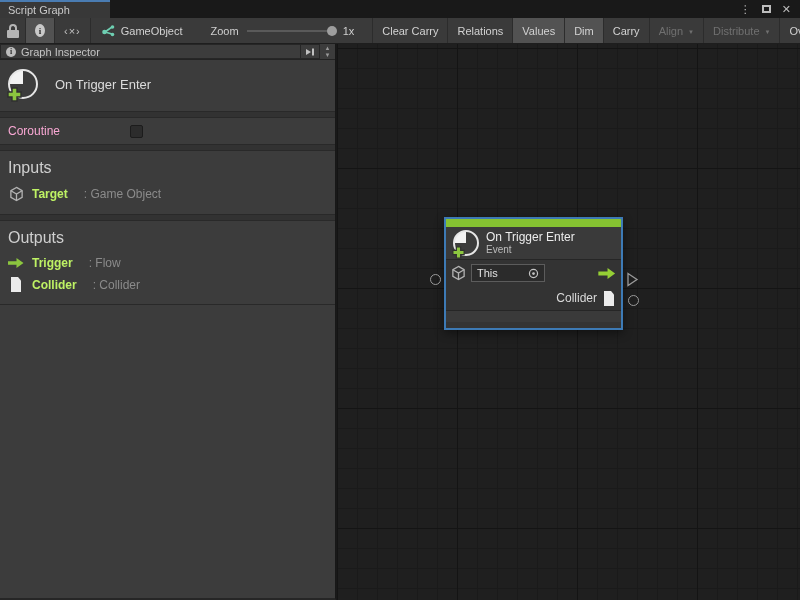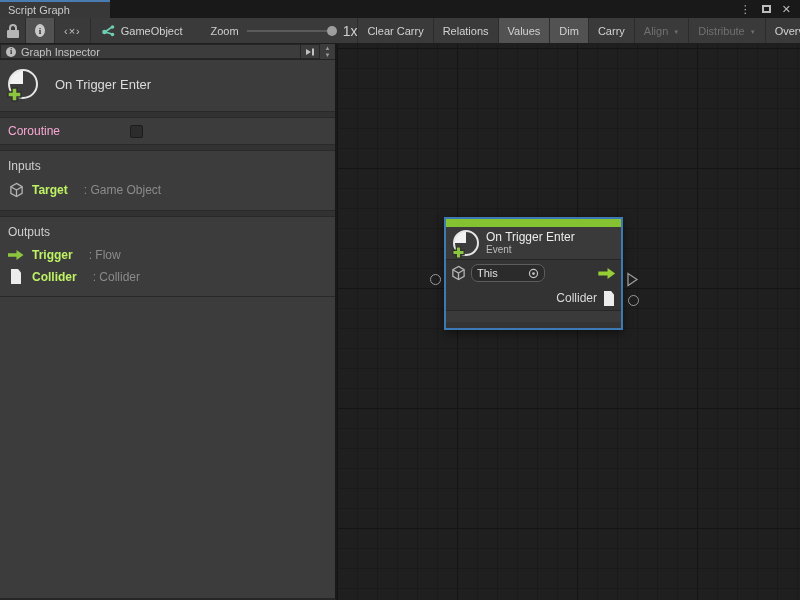--- a/index.html
+++ b/index.html
@@ -29,27 +29,27 @@
   .tbtn .caret { font-size:6px; margin-left:5px; position:relative; top:1px; }
   .lock-btn { width:26px; } .info-btn { width:29px; } .code-btn { width:60px; }
   .lock-shackle { width:8px; height:7px; border:2px solid #b5b5b5; border-bottom:none;
     border-radius:4px 4px 0 0; margin:0 auto; }
   .lock-body { width:12px; height:8px; background:#b5b5b5; border-radius:1px; margin-top:-1px; }
   .info-circle { width:13px; height:13px; border-radius:50%; background:#c9c9c9;
     color:#2b2b2b; font-size:9px; font-weight:bold; display:flex; align-items:center;
     justify-content:center; font-family:"Liberation Serif", serif; }
   .code-glyph { font-size:11px; color:#c0c0c0; letter-spacing:1px; }
   .target-btn { gap:6px; padding:0 14px 0 10px; border-right:none; }
-  .zoom-group { display:flex; align-items:center; gap:8px; padding:0 0 0 14px;
+  .zoom-group { display:flex; align-items:center; gap:8px; padding:0 18px 0 14px;
     border-right:1px solid #2c2c2c; }
   .zoom-label { font-size:11px; color:#cfcfcf; }
   .zoom-track { position:relative; width:88px; height:2px; background:#5a5a5a; }
   .zoom-handle { position:absolute; right:-2px; top:-4px; width:10px; height:10px;
     border-radius:50%; background:#9e9e9e; }
-  .zoom-value { font-size:14px; color:#cfcfcf; }
+  .zoom-value { font-size:11px; color:#cfcfcf; }
 
   
   .inspector { position:absolute; left:0; top:44px; width:336px; height:556px;
     background:#3c3c3c; border-right:1px solid #181818; border-bottom:2px solid #262626;
     color:#d2d2d2; }
   .insp-header { height:16px; display:flex; align-items:stretch;
     border-bottom:1px solid #232323; }
   .insp-title-box { flex:1; display:flex; align-items:center; gap:5px;
     border:1px solid #262626; padding:0 5px; font-size:11px; color:#c4c4c4; }
   .mini-info { width:10px; height:10px; border-radius:50%; background:#bdbdbd;
@@ -74,21 +74,21 @@
 
   .gap-strip { height:6px; background:#323232; border-bottom:1px solid #292929; }
 
   .row-coroutine { display:flex; align-items:center; height:27px; padding:0 8px;
     border-bottom:1px solid #292929; font-size:12px; color:#f9a8d4; }
   .row-coroutine .lbl { width:122px; }
   .checkbox { width:13px; height:13px; background:#2c2c2c; border:1px solid #1c1c1c;
     border-radius:2px; }
 
   .block { padding:5px 8px 8px 8px; border-bottom:1px solid #292929; }
-  .block-title { font-size:12px; color:#cfcfcf; margin:3px 0 9px 0; }
+  .block-title { font-size:16px; color:#cfcfcf; margin:3px 0 9px 0; }
   .io-row { display:flex; align-items:center; gap:8px; margin:7px 0 4px 0; font-size:12px; }
   .io-icon { width:16px; display:flex; justify-content:center; flex:none; }
   .io-name { font-weight:bold; color:#bef264; }
   .io-type { color:#8b8b8b;margin-left:8px; }
 
   
   .canvas { position:absolute; left:337px; top:44px; width:463px; height:556px;
     background-color:#1f1f1f;
     background-image:
       linear-gradient(#141414 1px, transparent 1px),
@@ -103,21 +103,21 @@
   .node-green { height:8px; background:#85c231; }
   .node-header { height:33px; background:#3a3a3a; display:flex; align-items:center;
     gap:7px; padding:0 7px; border-bottom:1px solid #262626; }
   .node-title { font-size:12px; color:#ececec; line-height:13px; }
   .node-sub { font-size:10px; color:#bdbdbd; line-height:11px; }
   .node-body { background:#333333; border-bottom:1px solid #262626; }
   .node-row1 { height:26px; display:flex; align-items:center; gap:5px; padding:0 5px; }
   .node-row2 { height:24px; display:flex; align-items:center; justify-content:flex-end;
     gap:6px; padding:0 6px; font-size:12px; color:#dadada; }
   .this-field { width:74px; height:18px; background:#2b2b2b; border:1px solid #5c5c5c;
-    border-radius:7px; display:flex; align-items:center; padding:0 5px; gap:4px; }
+    border-radius:0; display:flex; align-items:center; padding:0 5px; gap:4px; }
   .this-text { flex:1; font-size:11px; color:#e0e0e0; }
   .node-spacer { flex:1; }
   .node-footer { height:11px; background:#3a3a3a; }
 
   .port-circle { position:absolute; width:11px; height:11px; border:1px solid #9a9a9a;
     border-radius:50%; background:transparent; }
   .port-in-this { left:93px; top:230px; }
   .port-out-collider { left:291px; top:251px; }
   .port-out-trigger { position:absolute; left:289px; top:228px; }
 </style>

